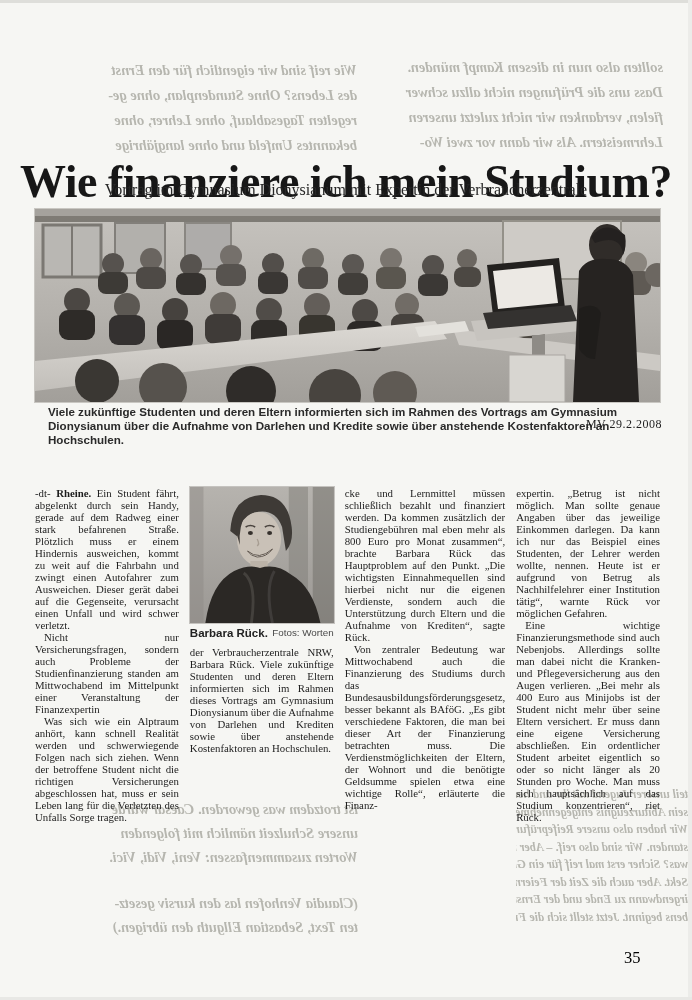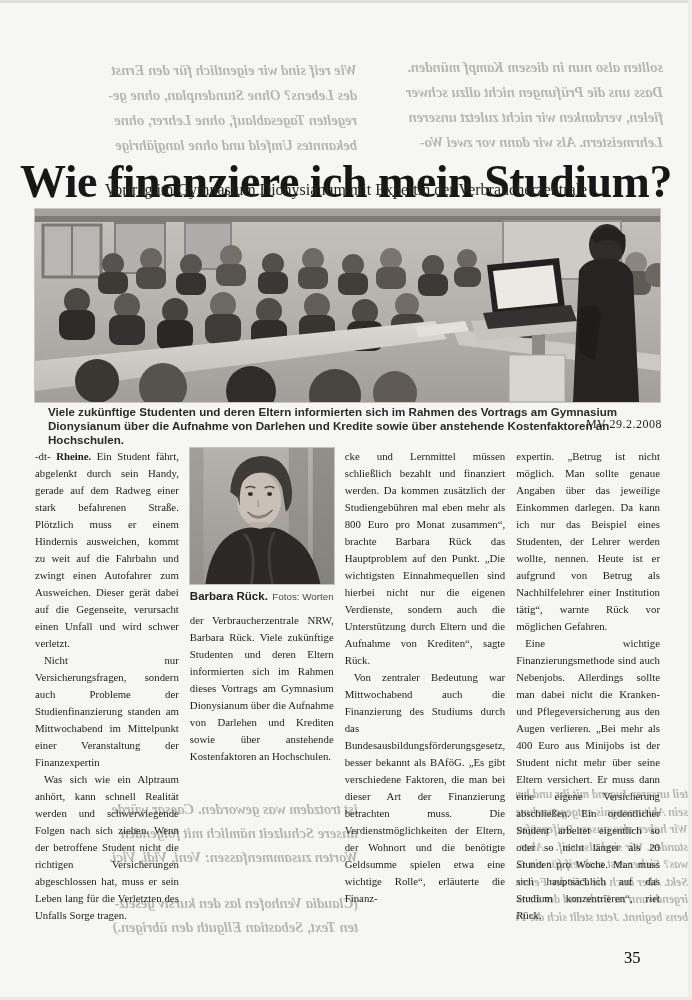--- a/index.html
+++ b/index.html
@@ -49,21 +49,21 @@
   .date-label{
     position:absolute; right:30px; top:417px;
     font-family:"Liberation Serif", serif; font-weight:400;
     font-size:12px; color:#1f1f1f; letter-spacing:0.5px;
   }
 
   .columns{
     position:absolute; left:35px; top:448px; width:625px; height:360px;
     display:flex; gap:11px;
   }
-  .col{flex:1 1 0; font-size:10.8px; line-height:17px; text-align:justify; color:#1d1d1d;}
+  .col{flex:1 1 0; font-size:10.8px; line-height:12px; text-align:justify; color:#1d1d1d;margin-top:39px;}
   .col p{margin:0;}
   .col p.ind{text-indent:9px;}
   .col b{font-weight:700;}
 
   .inset-photo{width:100%; height:136px; background:#a7a4a0; outline:1px solid #c5c3bf;}
   .inset-photo svg{display:block;width:100%;height:100%;}
   .inset-caption{
     display:flex; justify-content:space-between; align-items:flex-start;
     margin:4px 0 7px 0; font-family:"Liberation Sans", sans-serif;
   }

